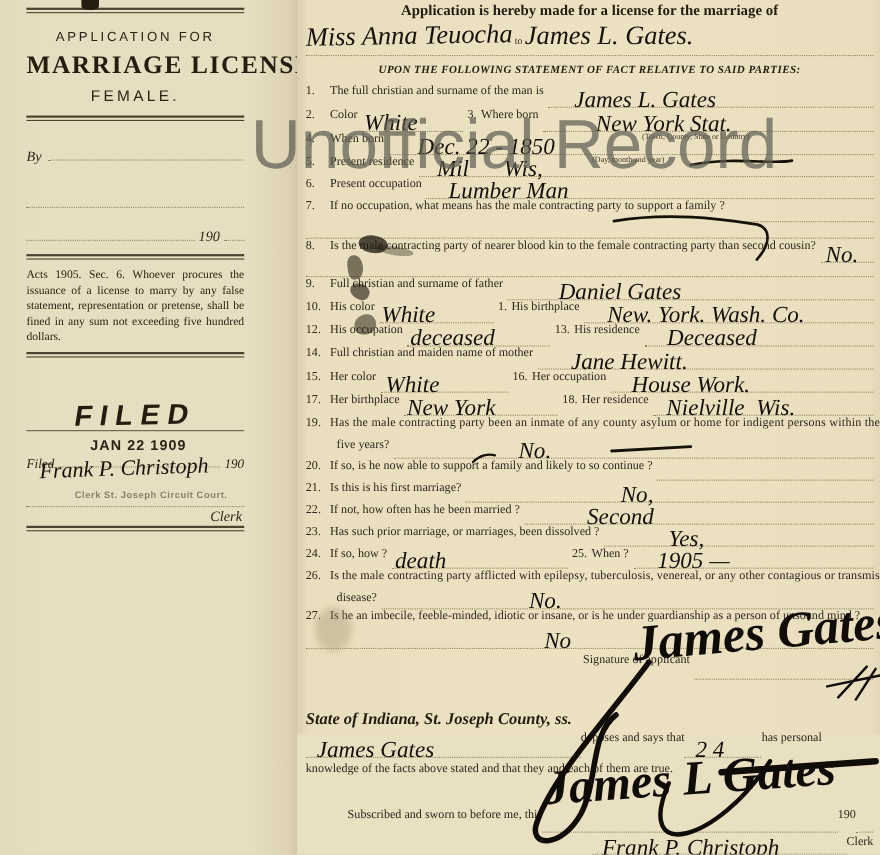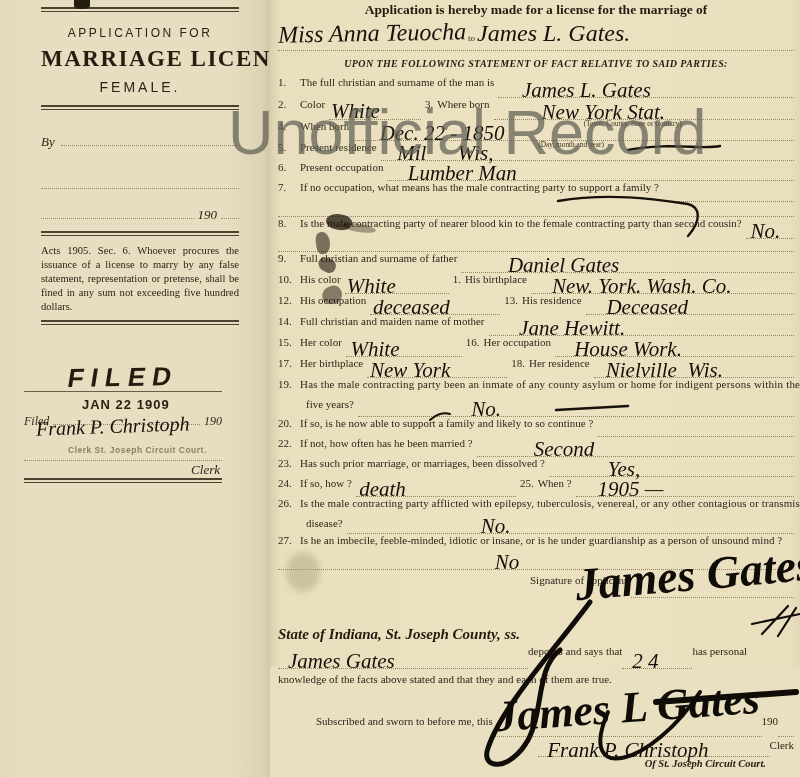--- a/index.html
+++ b/index.html
@@ -2,21 +2,21 @@
 <html><head>
 <meta charset="utf-8">
 <style>
   html,body{margin:0;padding:0;background:#d8d0b4;}
   .canvas{position:relative;width:800px;height:777px;overflow:hidden;
     font-family:"Liberation Serif","DejaVu Serif",serif;color:#2e261a;
     background:#e9dfc1;}
   
   .left-page{position:absolute;left:0;top:0;width:270px;height:777px;
     background:linear-gradient(90deg,#e3dabd 0%,#e7ddc0 12%,#e7ddc0 84%,#ddd3b4 97%,#d2c8a9 100%);}
-  .lp-inner{position:absolute;left:24px;top:0;width:198px;margin-left:17px;}
+  .lp-inner{position:absolute;left:24px;top:0;width:198px;}
   .drule{border-top:2px solid #4c4230;border-bottom:1px solid #4c4230;height:2px;}
   .lp-app{margin-top:14px;text-align:center;font-family:"Liberation Sans",sans-serif;
     font-size:12px;letter-spacing:2.5px;color:#2b2416;}
   .lp-title{margin-top:6px;text-align:center;font-weight:bold;font-size:23px;
     letter-spacing:1.5px;color:#241d10;white-space:nowrap;}
   .lp-female{margin-top:7px;text-align:center;font-family:"Liberation Sans",sans-serif;
     font-size:14px;letter-spacing:3px;color:#2b2416;}
   .dot{border-bottom:1px dotted #94875f;}
   .lp-by{margin-top:22px;display:flex;align-items:baseline;}
   .lp-by .by{font-style:italic;font-size:13px;margin-right:6px;}
@@ -309,20 +309,27 @@
               <span class="hw big" style="left:26%">No.</span>
             </span>
         </div>
 
         <div class="row">
           <span class="num">20.</span>
           <span class="lbl">If so, is he now able to support a family and likely to so continue ?</span>
           <span class="blank"></span>
         </div>
 
+        <div class="row">
+          <span class="num">21.</span>
+          <span class="lbl">Is this is his first marriage?</span>
+          <span class="blank">
+              <span class="hw big" style="left:38%">No,</span>
+            </span>
+        </div>
 
         <div class="row">
           <span class="num">22.</span>
           <span class="lbl">If not, how often has he been married ?</span>
           <span class="blank">
               <span class="hw big" style="left:18%">Second</span>
             </span>
         </div>
 
         <div class="row">

